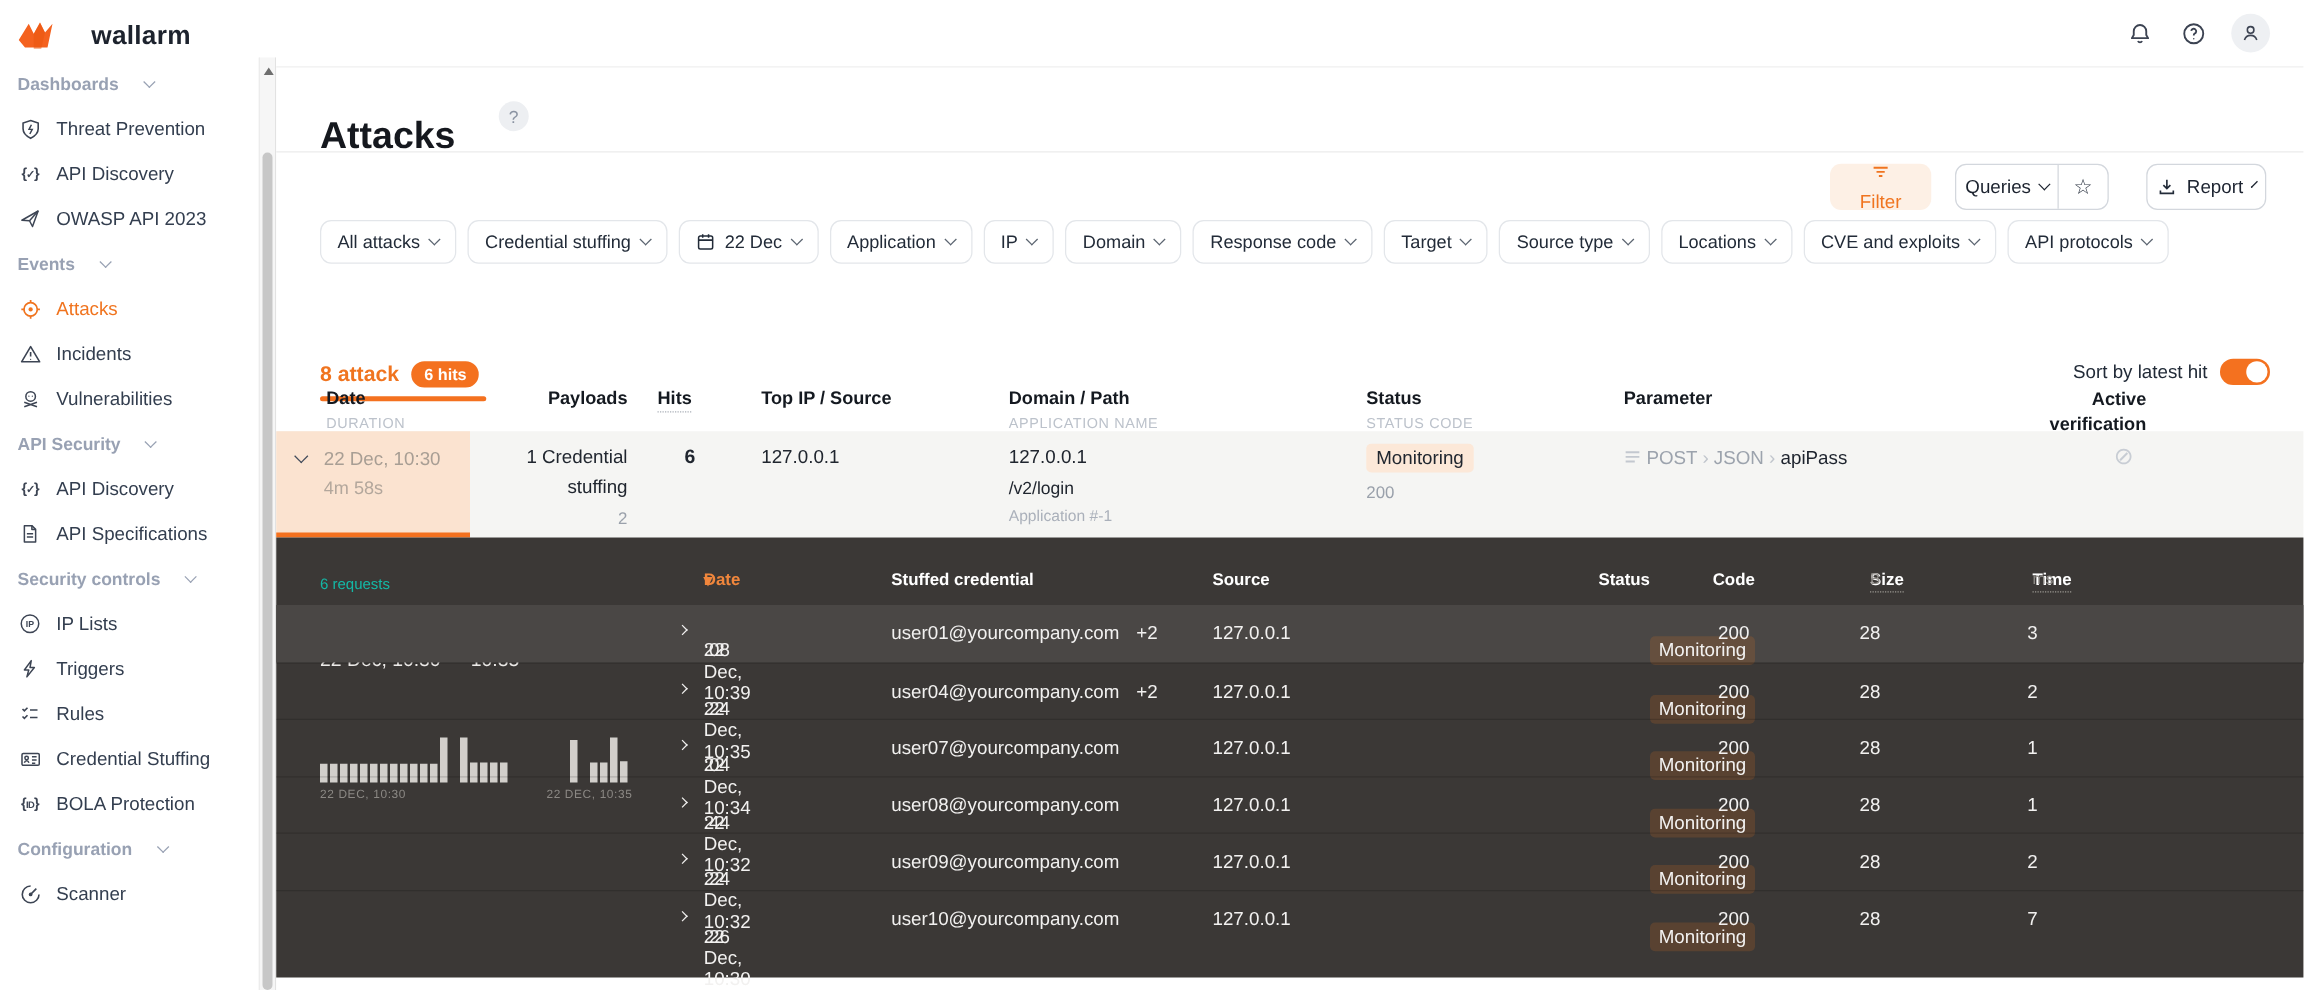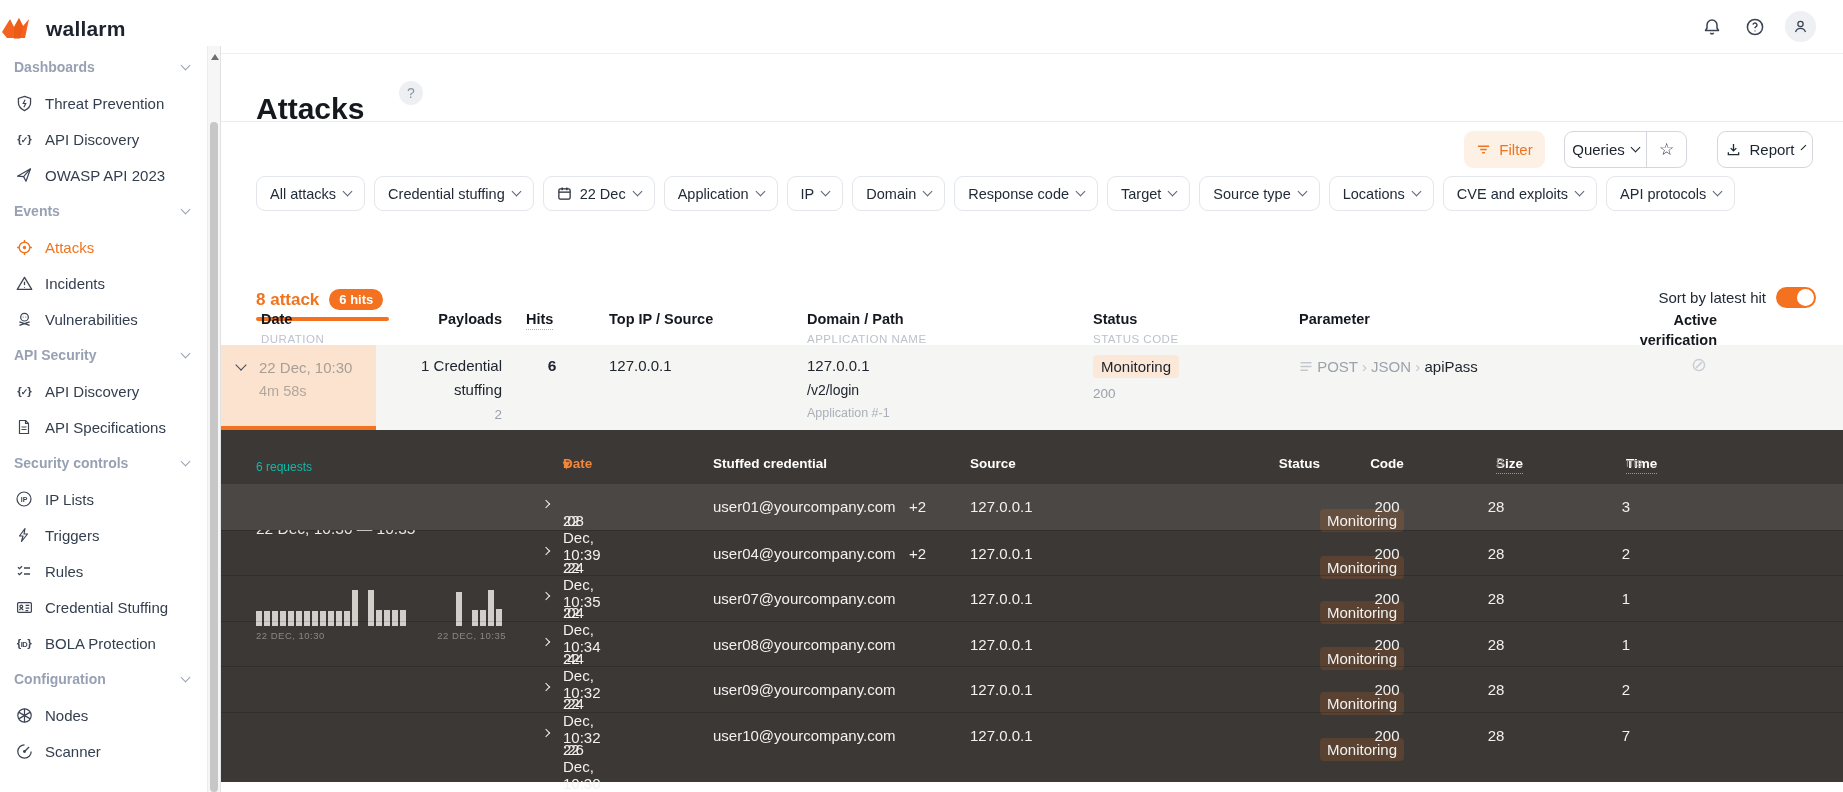--- a/index.html
+++ b/index.html
@@ -1,23 +1,23 @@
 <!DOCTYPE html>
 <html><head>
 <meta charset="utf-8">
 <style>
   html,body{margin:0;padding:0;background:#fff;}
   *{box-sizing:border-box;}
   .stage{position:relative;width:1843px;height:792px;background:#fff;overflow:hidden;
          font-family:"Liberation Sans",sans-serif;color:#1b222e;}
   
   .sidebar{position:absolute;left:0;top:0;width:207px;height:792px;background:#fff;}
-  .logo{display:flex;align-items:center;gap:9px;padding:14px 0 6px 1px;height:49px;}
+  .logo{display:flex;align-items:center;gap:23px;padding:14px 0 6px 14px;height:49px;}
   .logo-text{font-size:21px;font-weight:bold;color:#1d232e;letter-spacing:.2px;}
-  .s-section{display:flex;align-items:center;justify-content:space-between;height:36px;
+  .s-section{display:flex;align-items:center;height:36px;
              padding:0 18px 0 14px;font-size:14px;font-weight:bold;color:#98a1b3;gap:21px;}
   .s-item{display:flex;align-items:center;height:36px;padding:0 14px;gap:11px;font-size:15px;color:#333e4f;cursor:pointer;}
   .s-item .s-icon{width:20px;display:flex;justify-content:center;align-items:center;color:#3d4554;}
   .s-item.active{color:#f0741f;}
   .s-item.active .s-icon{color:#f0741f;}
   .txt-ic{font-weight:600;color:#3d4554;white-space:nowrap;}
   
   .side-scroll{position:absolute;left:207px;top:46px;width:14px;height:746px;background:#f6f6f6;
                border-left:1px solid #ececec;border-right:1px solid #e2e2e2;}
   .scroll-up{position:absolute;top:8px;left:3px;width:0;height:0;border-left:4px solid transparent;
@@ -37,21 +37,21 @@
   .search-box{position:absolute;left:35px;top:131px;width:1192px;height:37px;border:1.5px solid #d3d7dd;
               border-radius:9px;background:#fff;display:flex;align-items:center;padding-left:15px;cursor:text;}
   .tok1{font-size:15.5px;color:#2a303a;}
   .tok2{font-size:16.5px;color:#12161d;font-weight:500;margin-left:8px;}
   .slash-hint{position:absolute;right:52px;top:6px;width:22px;height:24px;border:1px solid #d3d7dd;border-radius:5px;
               color:#a6adb8;font-size:14px;display:flex;align-items:center;justify-content:center;}
   .search-btn{position:absolute;right:-1px;top:-1.5px;width:40px;height:37px;background:#f4711f;border:none;
               border-radius:9px;display:flex;align-items:center;justify-content:center;cursor:pointer;}
   .btn{position:absolute;top:131px;height:37px;border-radius:9px;display:flex;align-items:center;gap:8px;
        font-size:15px;cursor:pointer;background:#fff;border:1.5px solid #d3d7dd;color:#1c2330;padding:0 13px;}
-  .btn-filter{left:1243px;width:81px;background:#fdf0e5;border:none;color:#f0741f;justify-content:center;}
+  .btn-filter{left:1243px;width:81px;background:#fdf0e5;border:none;color:#f0741f;justify-content:center;flex-direction:column;}
   .grp{position:absolute;left:1343px;top:131px;width:123px;height:37px;border:1.5px solid #d3d7dd;border-radius:9px;
        display:flex;align-items:stretch;background:#fff;}
   .grp-queries{flex:1;display:flex;align-items:center;justify-content:center;gap:7px;font-size:15px;cursor:pointer;}
   .grp-star{width:40px;border-left:1.5px solid #d3d7dd;display:flex;align-items:center;justify-content:center;
             font-size:17px;color:#2a3240;cursor:pointer;}
   .btn-report{left:1496px;width:96px;justify-content:center;}
   
   .chips{position:absolute;left:35px;top:176px;display:flex;gap:9px;}
   .chip{height:35px;border:1.5px solid #e3e6ea;border-radius:9px;background:#fff;display:flex;align-items:center;
         gap:8px;padding:0 13px;font-size:14.5px;color:#222b38;cursor:pointer;white-space:nowrap;}
@@ -258,29 +258,20 @@
             <span class="txt-ic" style="font-size:11.5px;letter-spacing:-.5px">{<span style="font-size:7.5px;font-weight:bold">ID</span>}</span>
           </span>
     <span class="s-label">BOLA Protection</span>
   </div>
         <div class="s-section">
     <span class="s-sec-label">Configuration</span>
     <span class="cv"></span>
   </div>
         <div class="s-item">
     <span class="s-icon" style="display: inline-flex; align-items: center;">
-            <svg viewBox="0 0 16 16" width="17" height="17" fill="none" stroke="#3d4554" stroke-width="1.15">
-              <circle cx="8" cy="8" r="6.3"></circle>
-              <path d="M8 1.7v12.6M2.5 4.8l11 6.4M13.5 4.8l-11 6.4"></path>
-            </svg>
-          </span>
-    <span class="s-label">Nodes</span>
-  </div>
-        <div class="s-item">
-    <span class="s-icon" style="display: inline-flex; align-items: center;">
             <svg viewBox="0 0 16 16" width="17" height="17" fill="none" stroke="#3d4554" stroke-width="1.2">
               <path d="M14.3 8A6.3 6.3 0 1 1 8 1.7"></path>
               <circle cx="8" cy="8" r="1.4" fill="#3d4554" stroke="none"></circle>
               <path d="M8 8l4.3-4.3"></path>
             </svg>
           </span>
     <span class="s-label">Scanner</span>
   </div>
       </nav>
   </aside>

